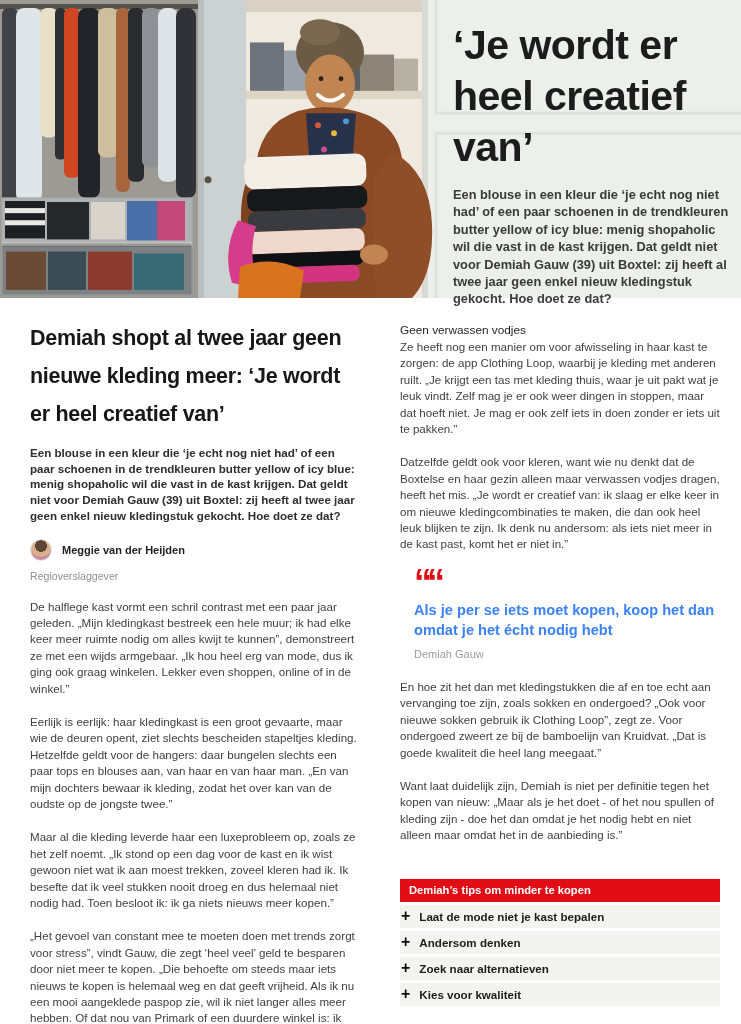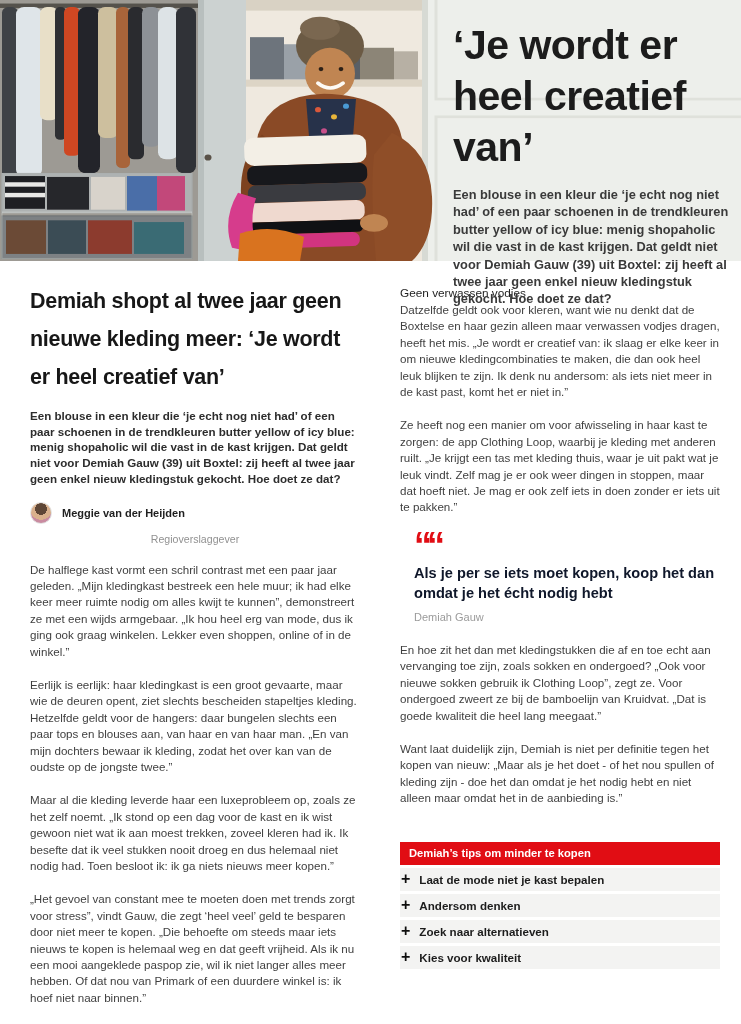--- a/index.html
+++ b/index.html
@@ -3,21 +3,21 @@
 <meta charset="utf-8">
 <style>
   :root{ --red:#e10d14; }
   *{box-sizing:border-box;}
   html,body{margin:0;padding:0;}
   body{
     width:741px;height:1024px;overflow:hidden;background:#fff;
     font-family:"Liberation Sans",sans-serif;color:#3f3f3f;
   }
   
-  .hero{position:relative;width:741px;height:261px;background:#e9ebe8;}
+  .hero{position:relative;width:741px;height:298px;background:#e9ebe8;}
   .hero svg{display:block;width:100%;height:100%;}
   .hero-text{position:absolute;left:453px;top:20px;width:282px;}
   .hero-headline{
     font-size:41px;line-height:51px;font-weight:bold;color:#1c1c1c;
     letter-spacing:-0.5px;margin:0 0 13px;
   }
   .hero-intro{
     font-size:12.8px;line-height:17.4px;font-weight:bold;color:#3a3a3a;margin:0;
   }
   
@@ -31,31 +31,31 @@
   .article-intro{
     font-size:11.6px;line-height:15.7px;font-weight:bold;color:#2d2d2d;margin:0 0 15px;
   }
   .byline{display:flex;align-items:center;gap:10px;margin:0 0 7px;text-align:center;}
   .avatar{
     width:22px;height:22px;border-radius:50%;flex:none;
     background:radial-gradient(circle at 50% 30%,#5e4636 0 34%,#d9b08c 35% 62%,#c98ba0 63% 100%);
     border:1px solid #e3e3e3;
   }
   .author-name{font-size:11px;font-weight:bold;color:#1f1f1f;}
-  .meta{font-size:10.6px;color:#919191;line-height:16px;margin:0 0 15px;text-align:center;}
+  .meta{font-size:10.6px;color:#919191;line-height:16px;margin:0 0 15px;}
   p.body{font-size:11.6px;line-height:16.4px;margin:0 0 17px;color:#3f3f3f;}
   .subhead{font-size:11.8px;font-weight:normal;color:#1f1f1f;margin:0 0 2px;}
   
   .quote{padding-left:14px;margin:4px 0 19px;}
   .quote-icon{
     display:block;color:var(--red);font-size:36px;font-weight:bold;
     letter-spacing:-5px;line-height:26px;height:24px;
   }
   .quote-text{
-    font-size:14.6px;line-height:20px;font-weight:bold;color:#0f172a;margin:6px 0 8px;
+    font-size:14.6px;line-height:20px;font-weight:bold;color:#3b82f6;margin:6px 0 8px;
   }
   .quote-author{font-size:11px;color:#9b9b9b;}
   
   .tips{margin:21px 0 38px;}
   .tips-header{
     background:var(--red);color:#fff;font-weight:bold;font-size:11.2px;
     padding:5px 9px;line-height:13px;margin-top:35px;
   }
   .tip-row{
     display:flex;align-items:center;background:#f3f3f2;margin-top:3px;
@@ -184,22 +184,22 @@
 
     <p class="body">De halflege kast vormt een schril contrast met een paar jaar geleden. „Mijn kledingkast bestreek een hele muur; ik had elke keer meer ruimte nodig om alles kwijt te kunnen”, demonstreert ze met een wijds armgebaar. „Ik hou heel erg van mode, dus ik ging ook graag winkelen. Lekker even shoppen, online of in de winkel.”</p>
     <p class="body">Eerlijk is eerlijk: haar kledingkast is een groot gevaarte, maar wie de deuren opent, ziet slechts bescheiden stapeltjes kleding. Hetzelfde geldt voor de hangers: daar bungelen slechts een paar tops en blouses aan, van haar en van haar man. „En van mijn dochters bewaar ik kleding, zodat het over kan van de oudste op de jongste twee.”</p>
     <p class="body">Maar al die kleding leverde haar een luxeprobleem op, zoals ze het zelf noemt. „Ik stond op een dag voor de kast en ik wist gewoon niet wat ik aan moest trekken, zoveel kleren had ik. Ik besefte dat ik veel stukken nooit droeg en dus helemaal niet nodig had. Toen besloot ik: ik ga niets nieuws meer kopen.”</p>
     <p class="body">„Het gevoel van constant mee te moeten doen met trends zorgt voor stress”, vindt Gauw, die zegt ‘heel veel’ geld te besparen door niet meer te kopen. „Die behoefte om steeds maar iets nieuws te kopen is helemaal weg en dat geeft vrijheid. Als ik nu een mooi aangeklede paspop zie, wil ik niet langer alles meer hebben. Of dat nou van Primark of een duurdere winkel is: ik hoef niet naar binnen.”</p>
 
   </div>
 
   <div class="col-right">
     <h3 class="subhead">Geen verwassen vodjes</h3>
+    <p class="body">Ze heeft nog een manier om voor afwisseling in haar kast te zorgen: de app Clothing Loop, waarbij je kleding met anderen ruilt. „Je krijgt een tas met kleding thuis, waar je uit pakt wat je leuk vindt. Zelf mag je er ook weer dingen in stoppen, maar dat hoeft niet. Je mag er ook zelf iets in doen zonder er iets uit te pakken.”</p>
     <p class="body">Datzelfde geldt ook voor kleren, want wie nu denkt dat de Boxtelse en haar gezin alleen maar verwassen vodjes dragen, heeft het mis. „Je wordt er creatief van: ik slaag er elke keer in om nieuwe kledingcombinaties te maken, die dan ook heel leuk blijken te zijn. Ik denk nu andersom: als iets niet meer in de kast past, komt het er niet in.”</p>
-    <p class="body">Ze heeft nog een manier om voor afwisseling in haar kast te zorgen: de app Clothing Loop, waarbij je kleding met anderen ruilt. „Je krijgt een tas met kleding thuis, waar je uit pakt wat je leuk vindt. Zelf mag je er ook weer dingen in stoppen, maar dat hoeft niet. Je mag er ook zelf iets in doen zonder er iets uit te pakken.”</p>
 
     <div class="quote">
       <span class="quote-icon">““</span>
       <div class="quote-text">Als je per se iets moet kopen, koop het dan omdat je het écht nodig hebt</div>
       <div class="quote-author">Demiah Gauw</div>
     </div>
 
     <p class="body">En hoe zit het dan met kledingstukken die af en toe echt aan vervanging toe zijn, zoals sokken en ondergoed? „Ook voor nieuwe sokken gebruik ik Clothing Loop”, zegt ze. Voor ondergoed zweert ze bij de bamboelijn van Kruidvat. „Dat is goede kwaliteit die heel lang meegaat.”</p>
     <p class="body">Want laat duidelijk zijn, Demiah is niet per definitie tegen het kopen van nieuw: „Maar als je het doet - of het nou spullen of kleding zijn - doe het dan omdat je het nodig hebt en niet alleen maar omdat het in de aanbieding is.”</p>
 

